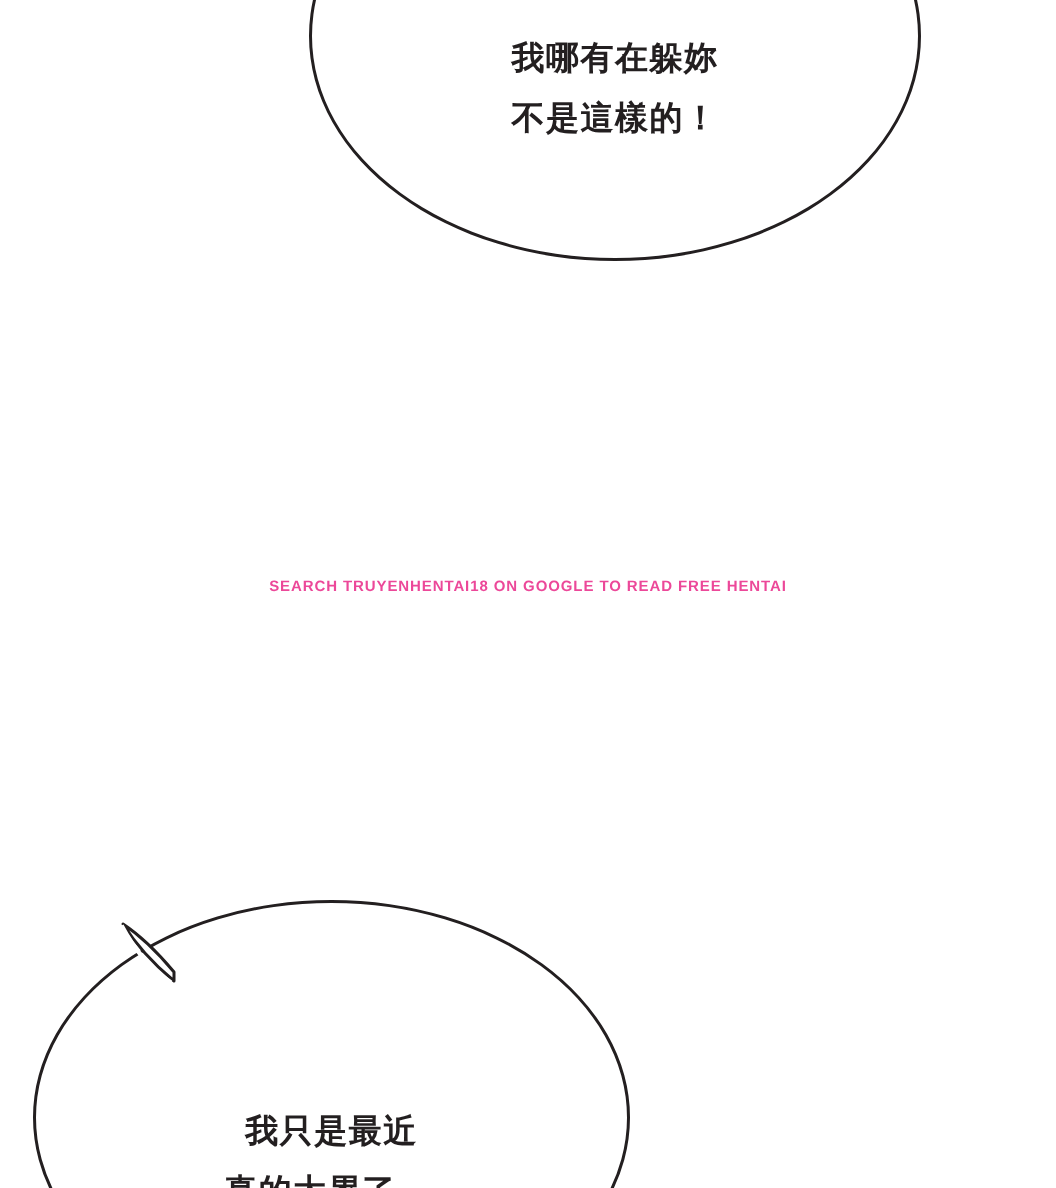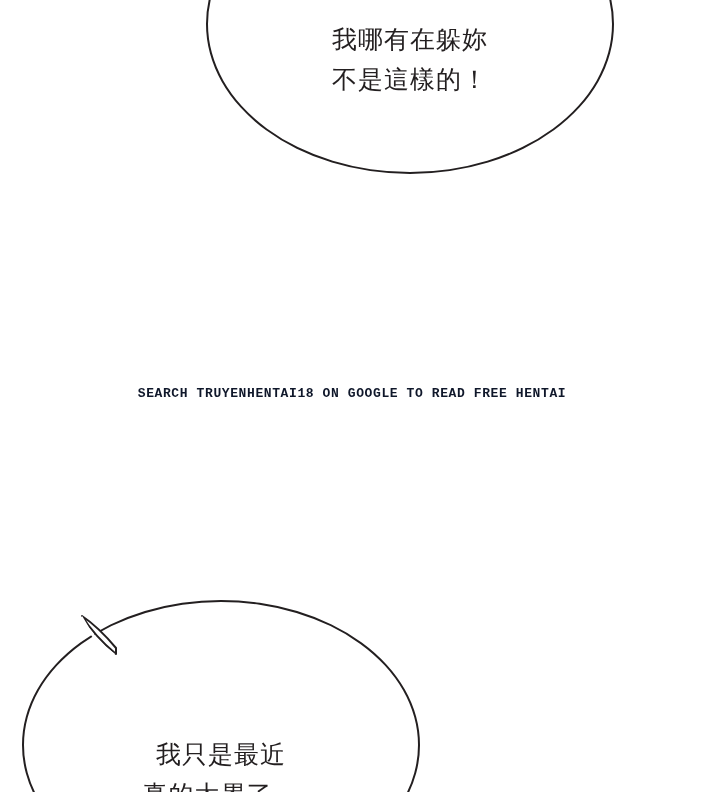--- a/index.html
+++ b/index.html
@@ -24,26 +24,26 @@
     background: #ffffff;
     border-radius: 50% / 50%;
     display: flex;
     align-items: center;
     justify-content: center;
     text-align: center;
   }
 
   .bubble-text {
     color: #231f20;
-    font-size: 25px;
+    font-size: 22px;
     line-height: 40px;
     letter-spacing: 1px;
     white-space: pre-line;
     font-family: "DejaVu Sans", sans-serif;
-    font-weight: 400;
+    font-weight: 700;
     text-align: center;
   }
 
   
   #bubble-top {
     left: 206px;
     top: -126px;
     width: 408px;
     height: 300px;
     border-radius: 50% / 50%;
@@ -73,25 +73,25 @@
     height: 42px;
   }
 
   
   #watermark {
     position: absolute;
     left: 0;
     top: 386px;
     width: 704px;
     text-align: center;
-    color: #0f172a;
-    font-size: 13px;
+    color: #ec4899;
+    font-size: 10px;
     font-weight: bold;
     letter-spacing: 0.6px;
-    font-family: Liberation Mono, monospace;
+    font-family: Liberation Sans, sans-serif;
     white-space: nowrap;
   }
 </style>
 </head>
 <body>
 
 <div id="page">
 
   <div class="bubble" id="bubble-top">
     <div class="bubble-text">我哪有在躲妳

